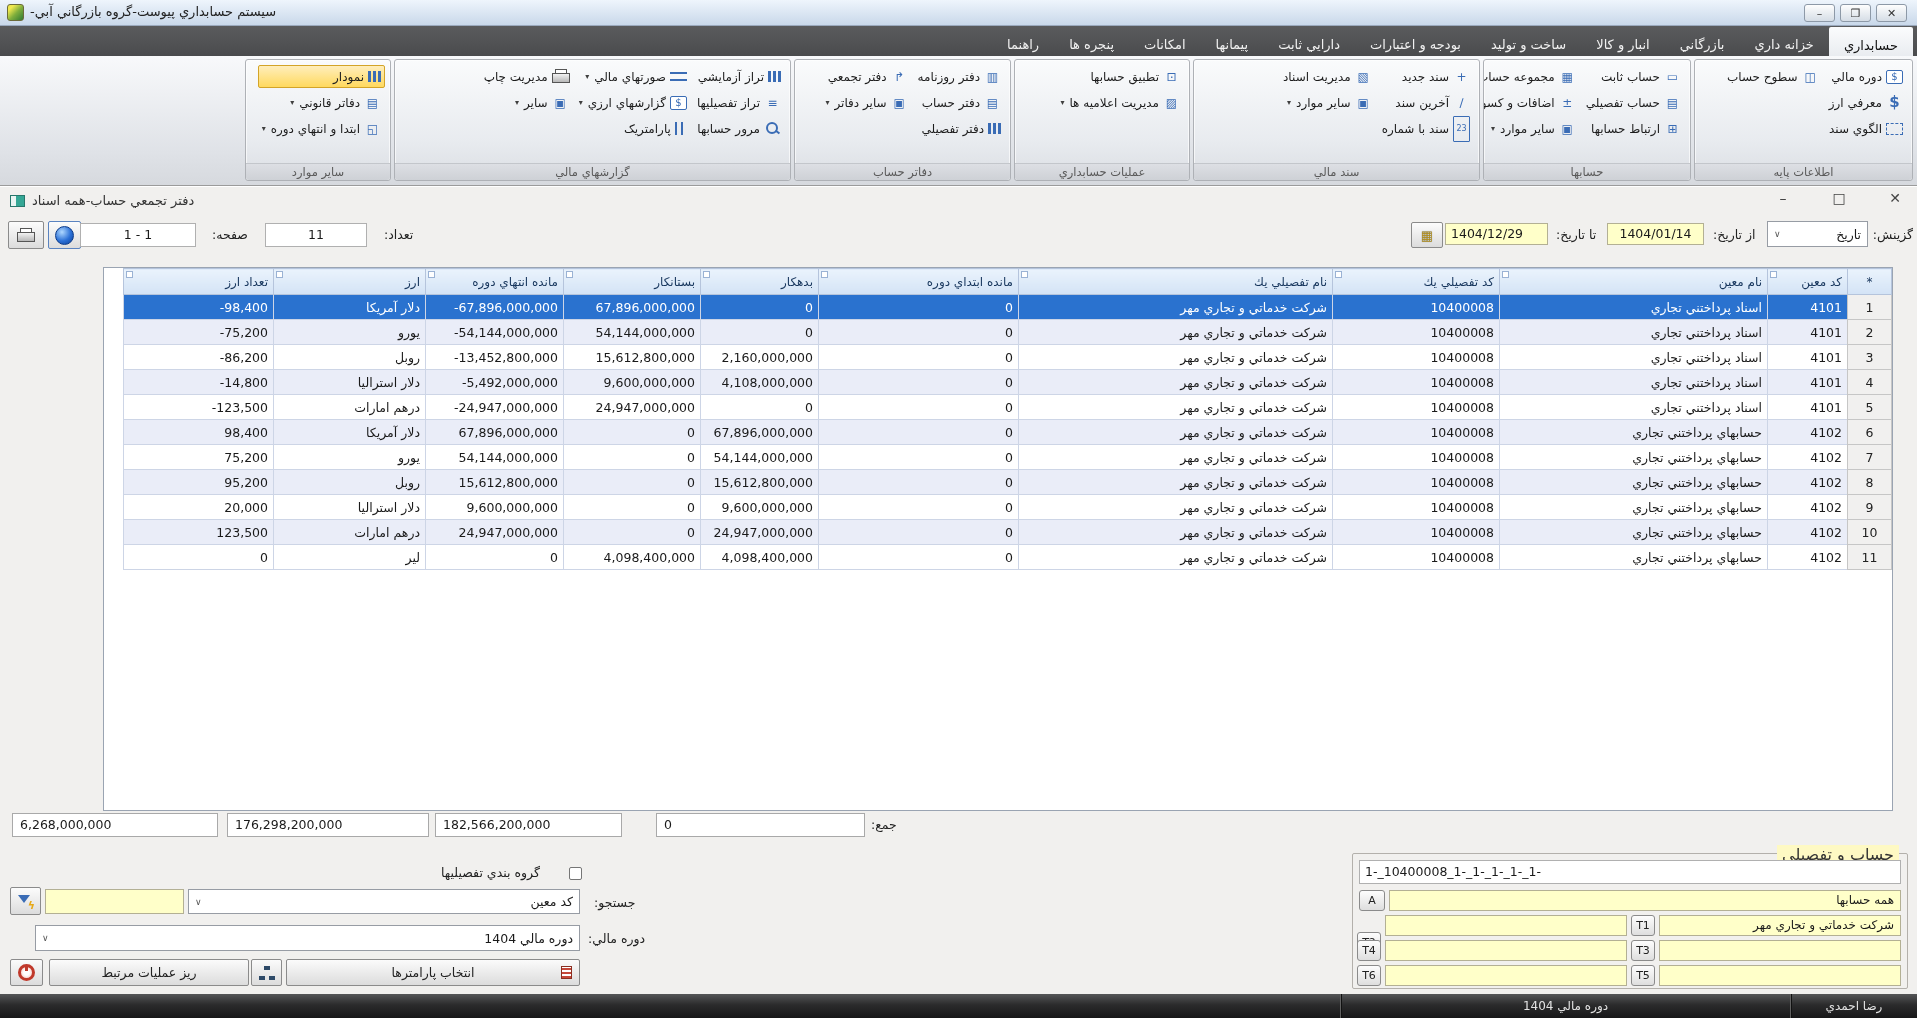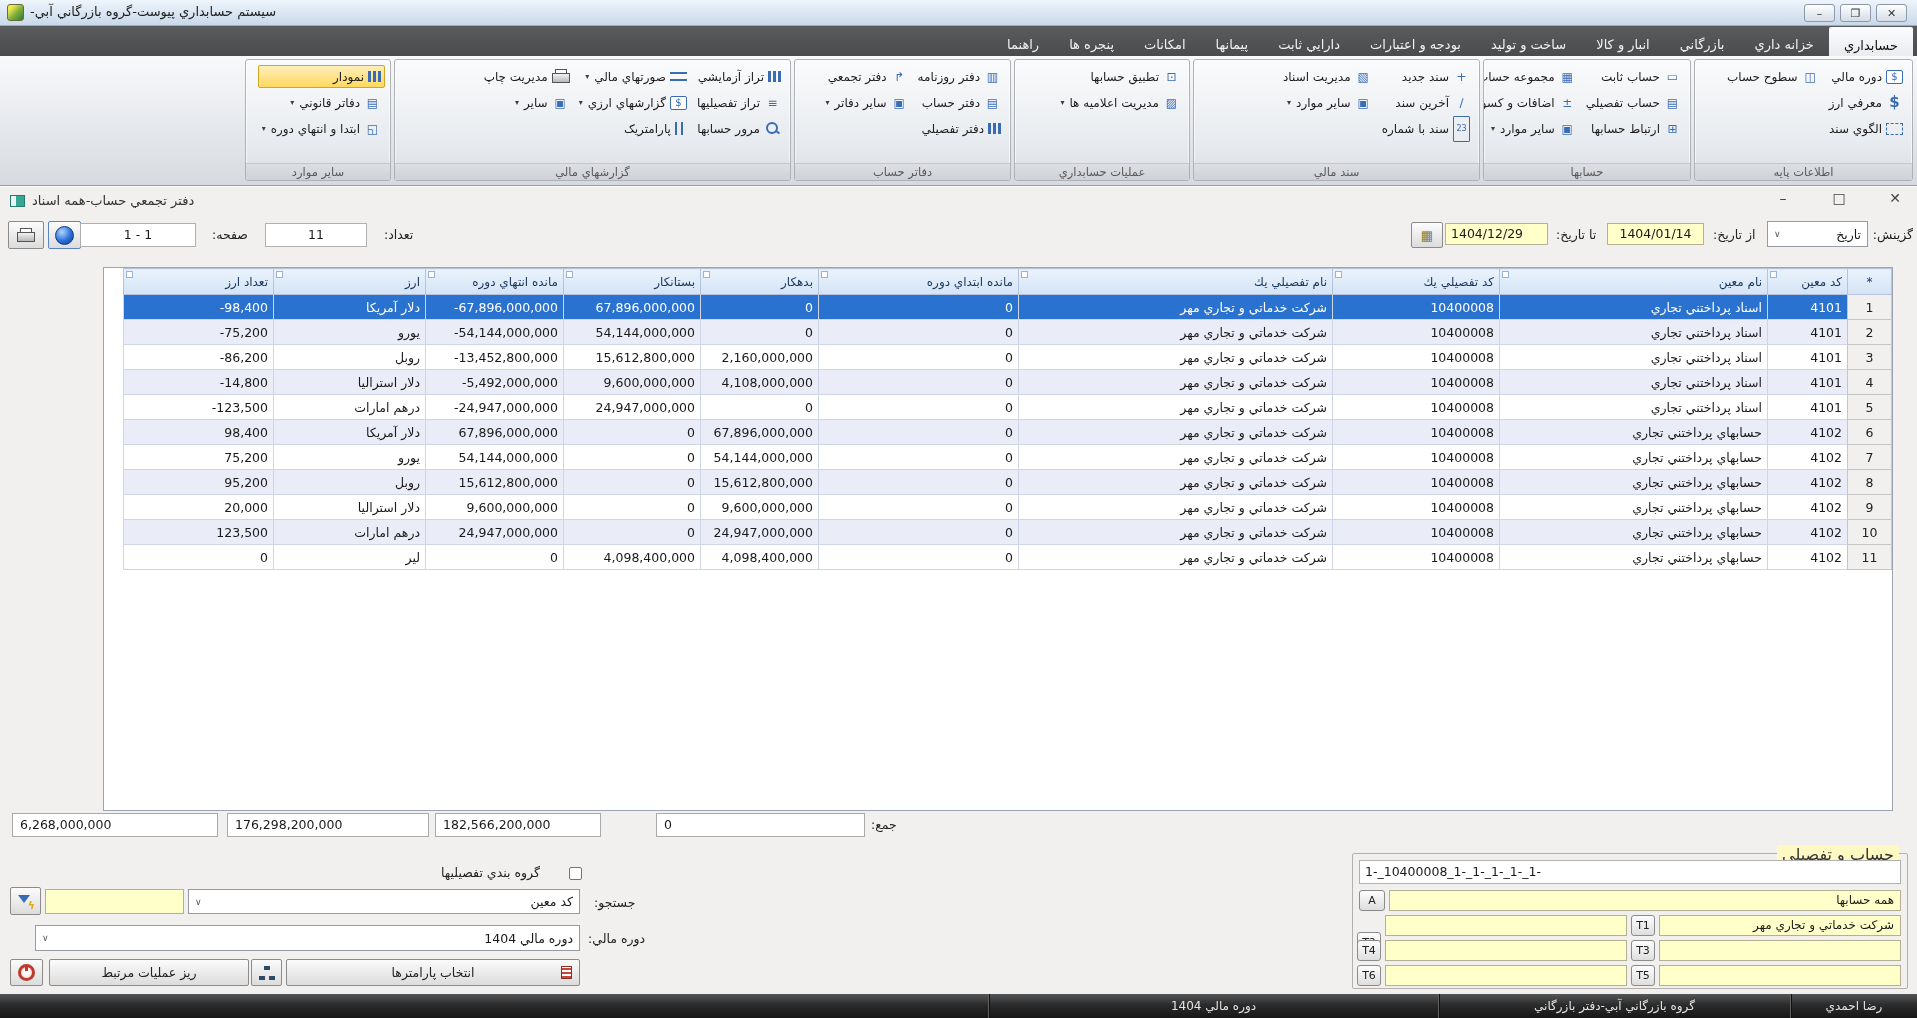--- a/index.html
+++ b/index.html
@@ -540,21 +540,21 @@
             <td class="num">0</td>
             <td class="txt">لير</td>
             <td class="num">0</td>
           </tr>
         </tbody>
       </table>
   </div>
 
   <span class="lbl" style="left:871px;top:630px">جمع:</span>
   <div class="tot-f" style="left:656px;width:209px">0</div>
-  <div class="tot-f" style="left:435px;width:166px">182,566,200,000</div>
+  <div class="tot-f" style="left:435px;width:187px">182,566,200,000</div>
   <div class="tot-f" style="left:227px;width:202px">176,298,200,000</div>
   <div class="tot-f" style="left:12px;width:206px">6,268,000,000</div>
 
   <span class="chkbox" style="left:569px;top:680px"></span>
   <span class="lbl" style="left:441px;top:678px">گروه بندي تفصيليها</span>
 
   <span class="lbl" style="left:594px;top:708px">جستجو:</span>
   <div class="combo" style="left:188px;top:702px;width:392px;height:25px">
     <span>كد معين</span>
     <span class="chev">∨</span>
@@ -604,16 +604,15 @@
     <div class="acct-btn" style="left:4px;top:111px;width:24px">T6</div>
     <div class="acct-field" style="left:32px;top:111px;width:242px"></div>
     <div class="acct-btn" style="left:278px;top:111px;width:24px">T5</div>
     <div class="acct-field" style="left:306px;right:6px;top:111px"></div>
   </div>
 
 </div>
 
 <div class="statusbar">
     <div class="sseg" style="width: 127px;">رضا احمدي</div>
-    <div class="sseg" style="width: 352px;">گروه بازرگاني آبي-دفتر بازرگاني</div>
     <div class="sseg" style="width: 450px;">دوره مالي 1404</div>
     <div class="sfill"></div>
   </div>
 
 </body></html>

